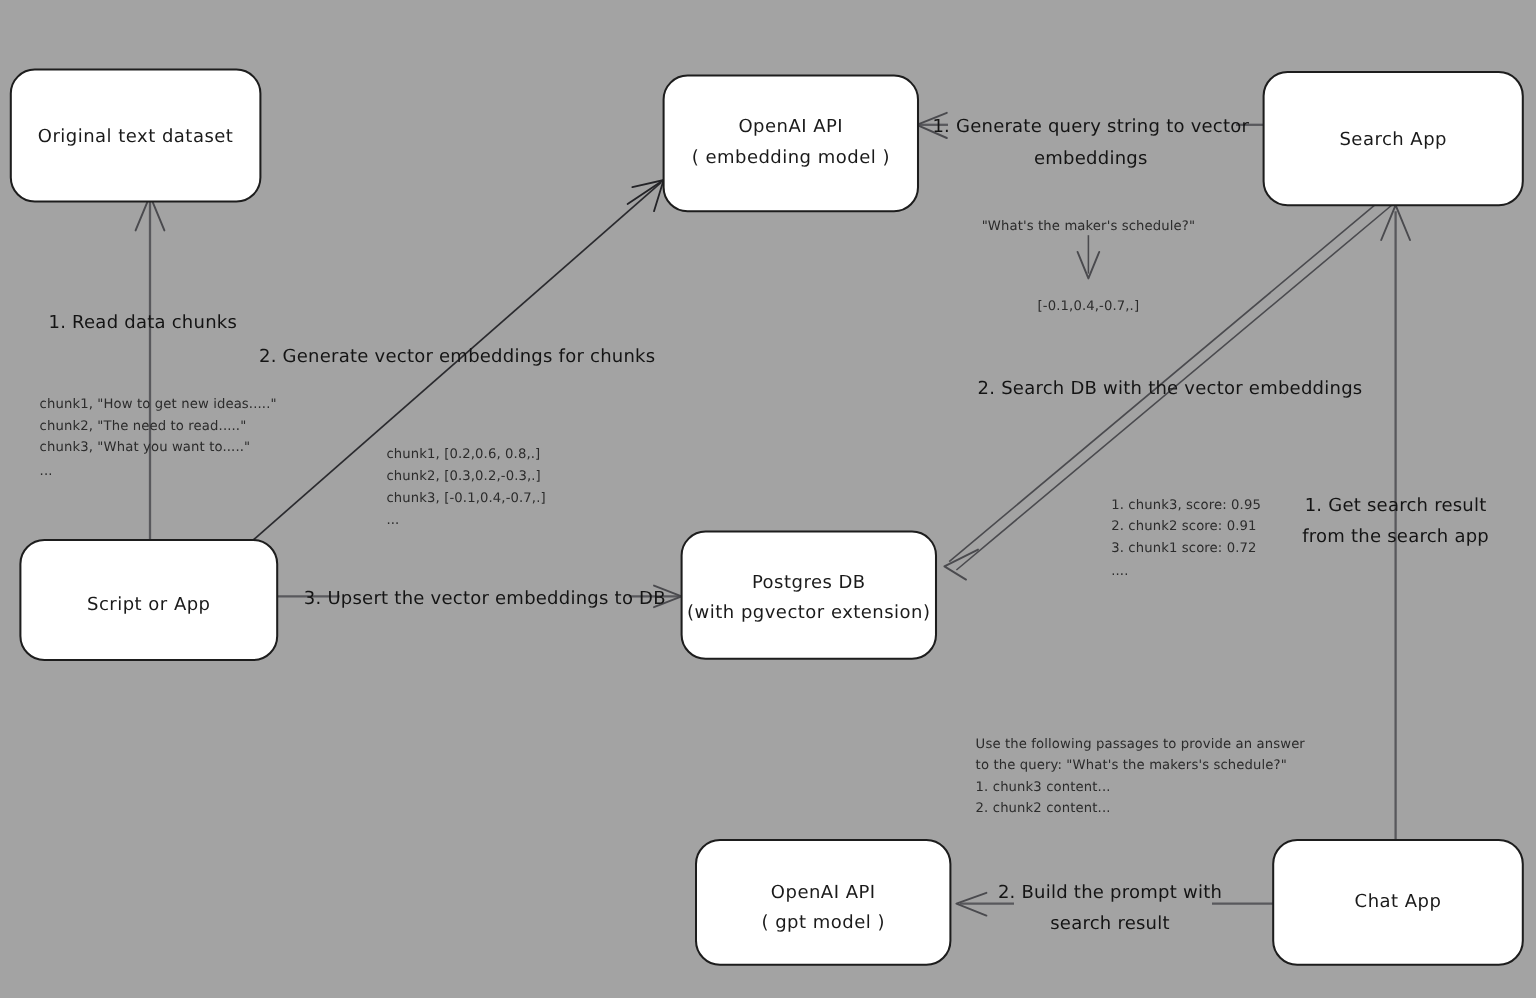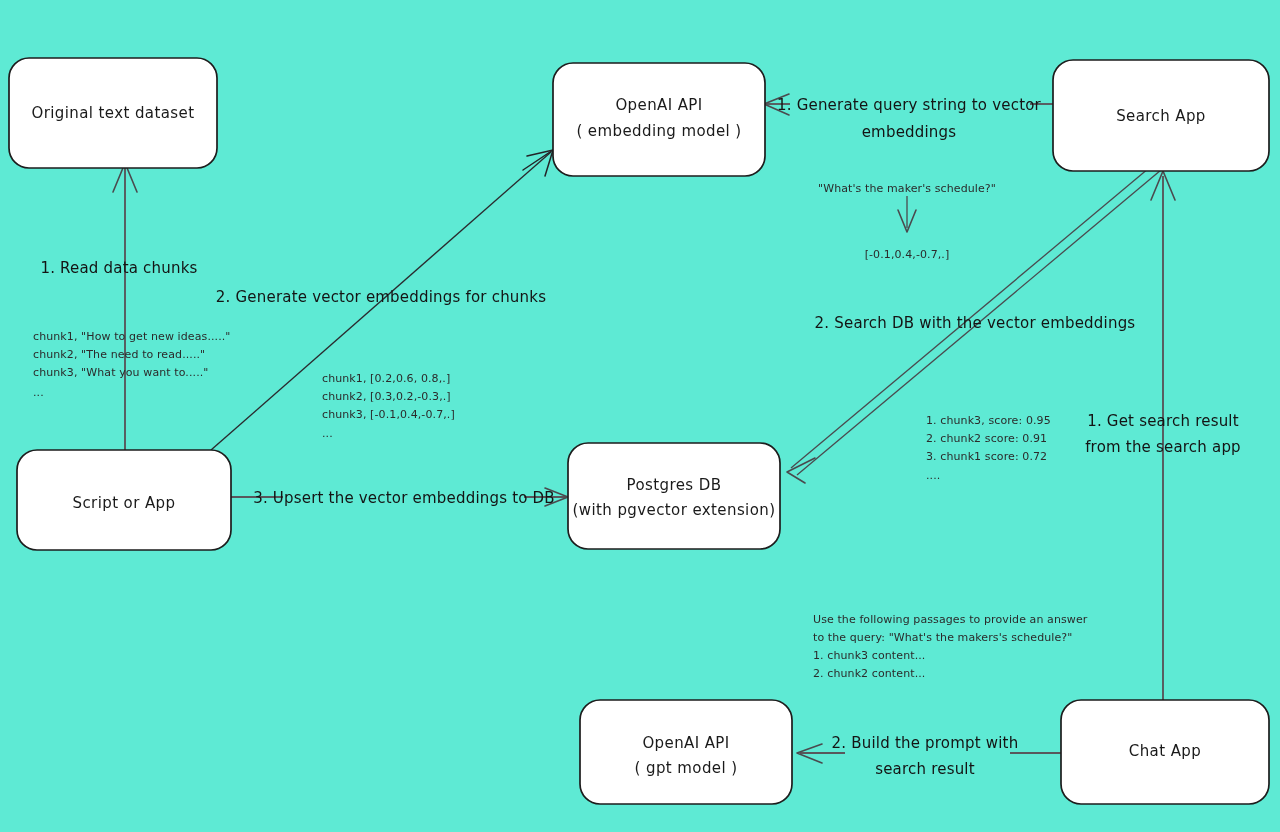--- a/index.html
+++ b/index.html
@@ -10,21 +10,21 @@
   body {
     width: 1280px;
     height: 832px;
     overflow: hidden;
     font-family: "DejaVu Sans", sans-serif;
   }
   #canvas {
     position: relative;
     width: 1280px;
     height: 832px;
-    background: #5eead4;
+    background: #a3a3a3;
   }
   svg.layer {
     position: absolute;
     top: 0;
     left: 0;
     width: 1280px;
     height: 832px;
     pointer-events: none;
   }
   .node-text {

